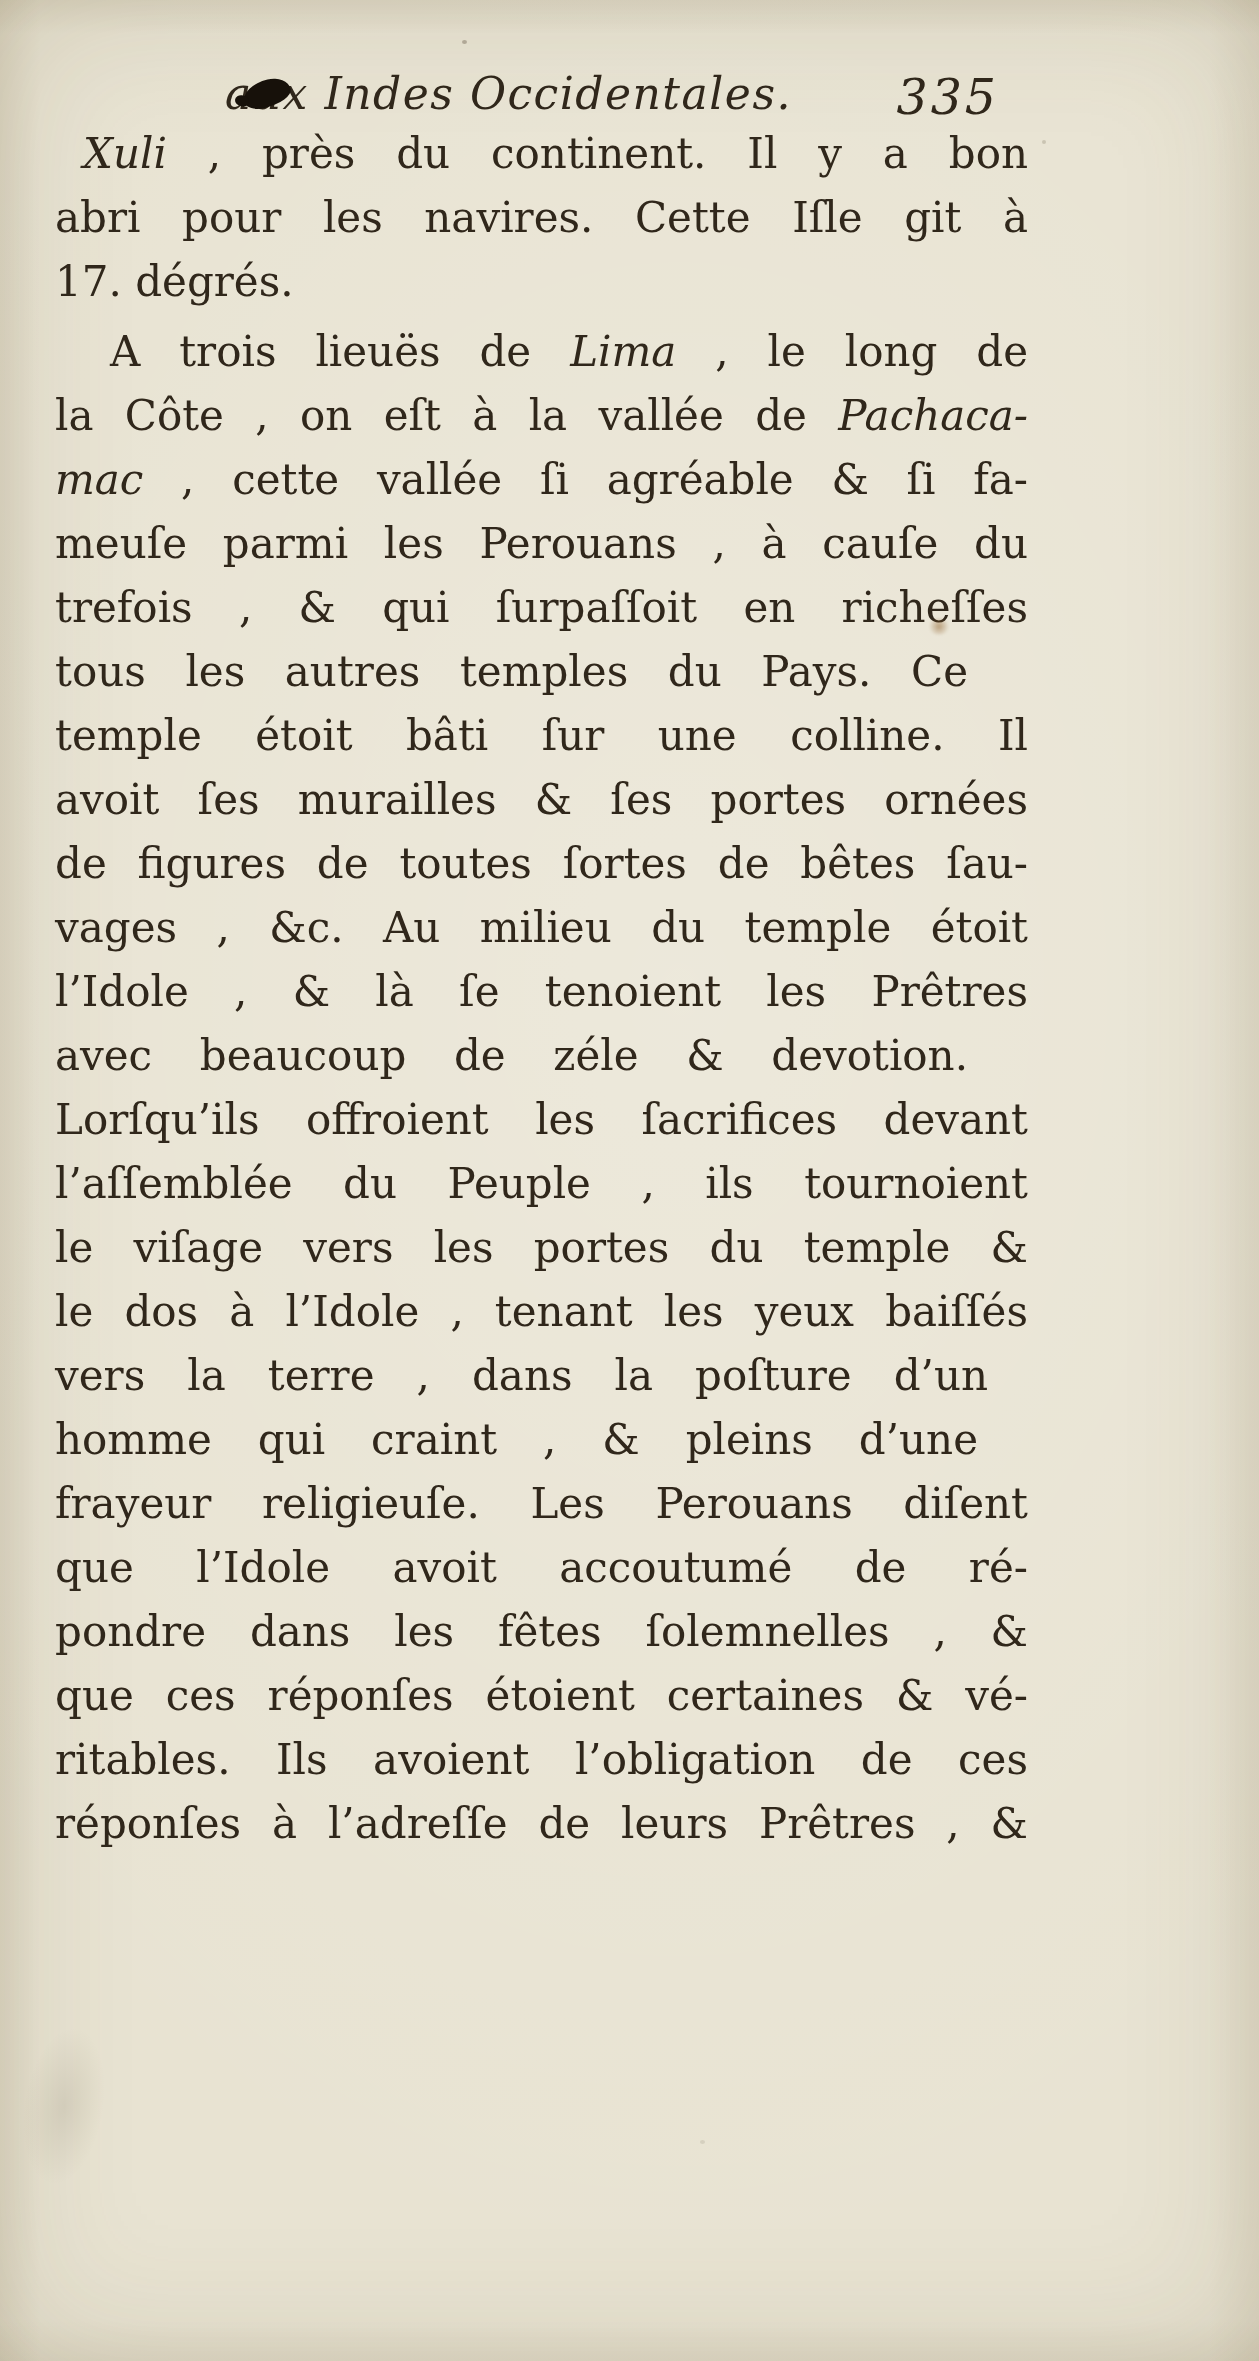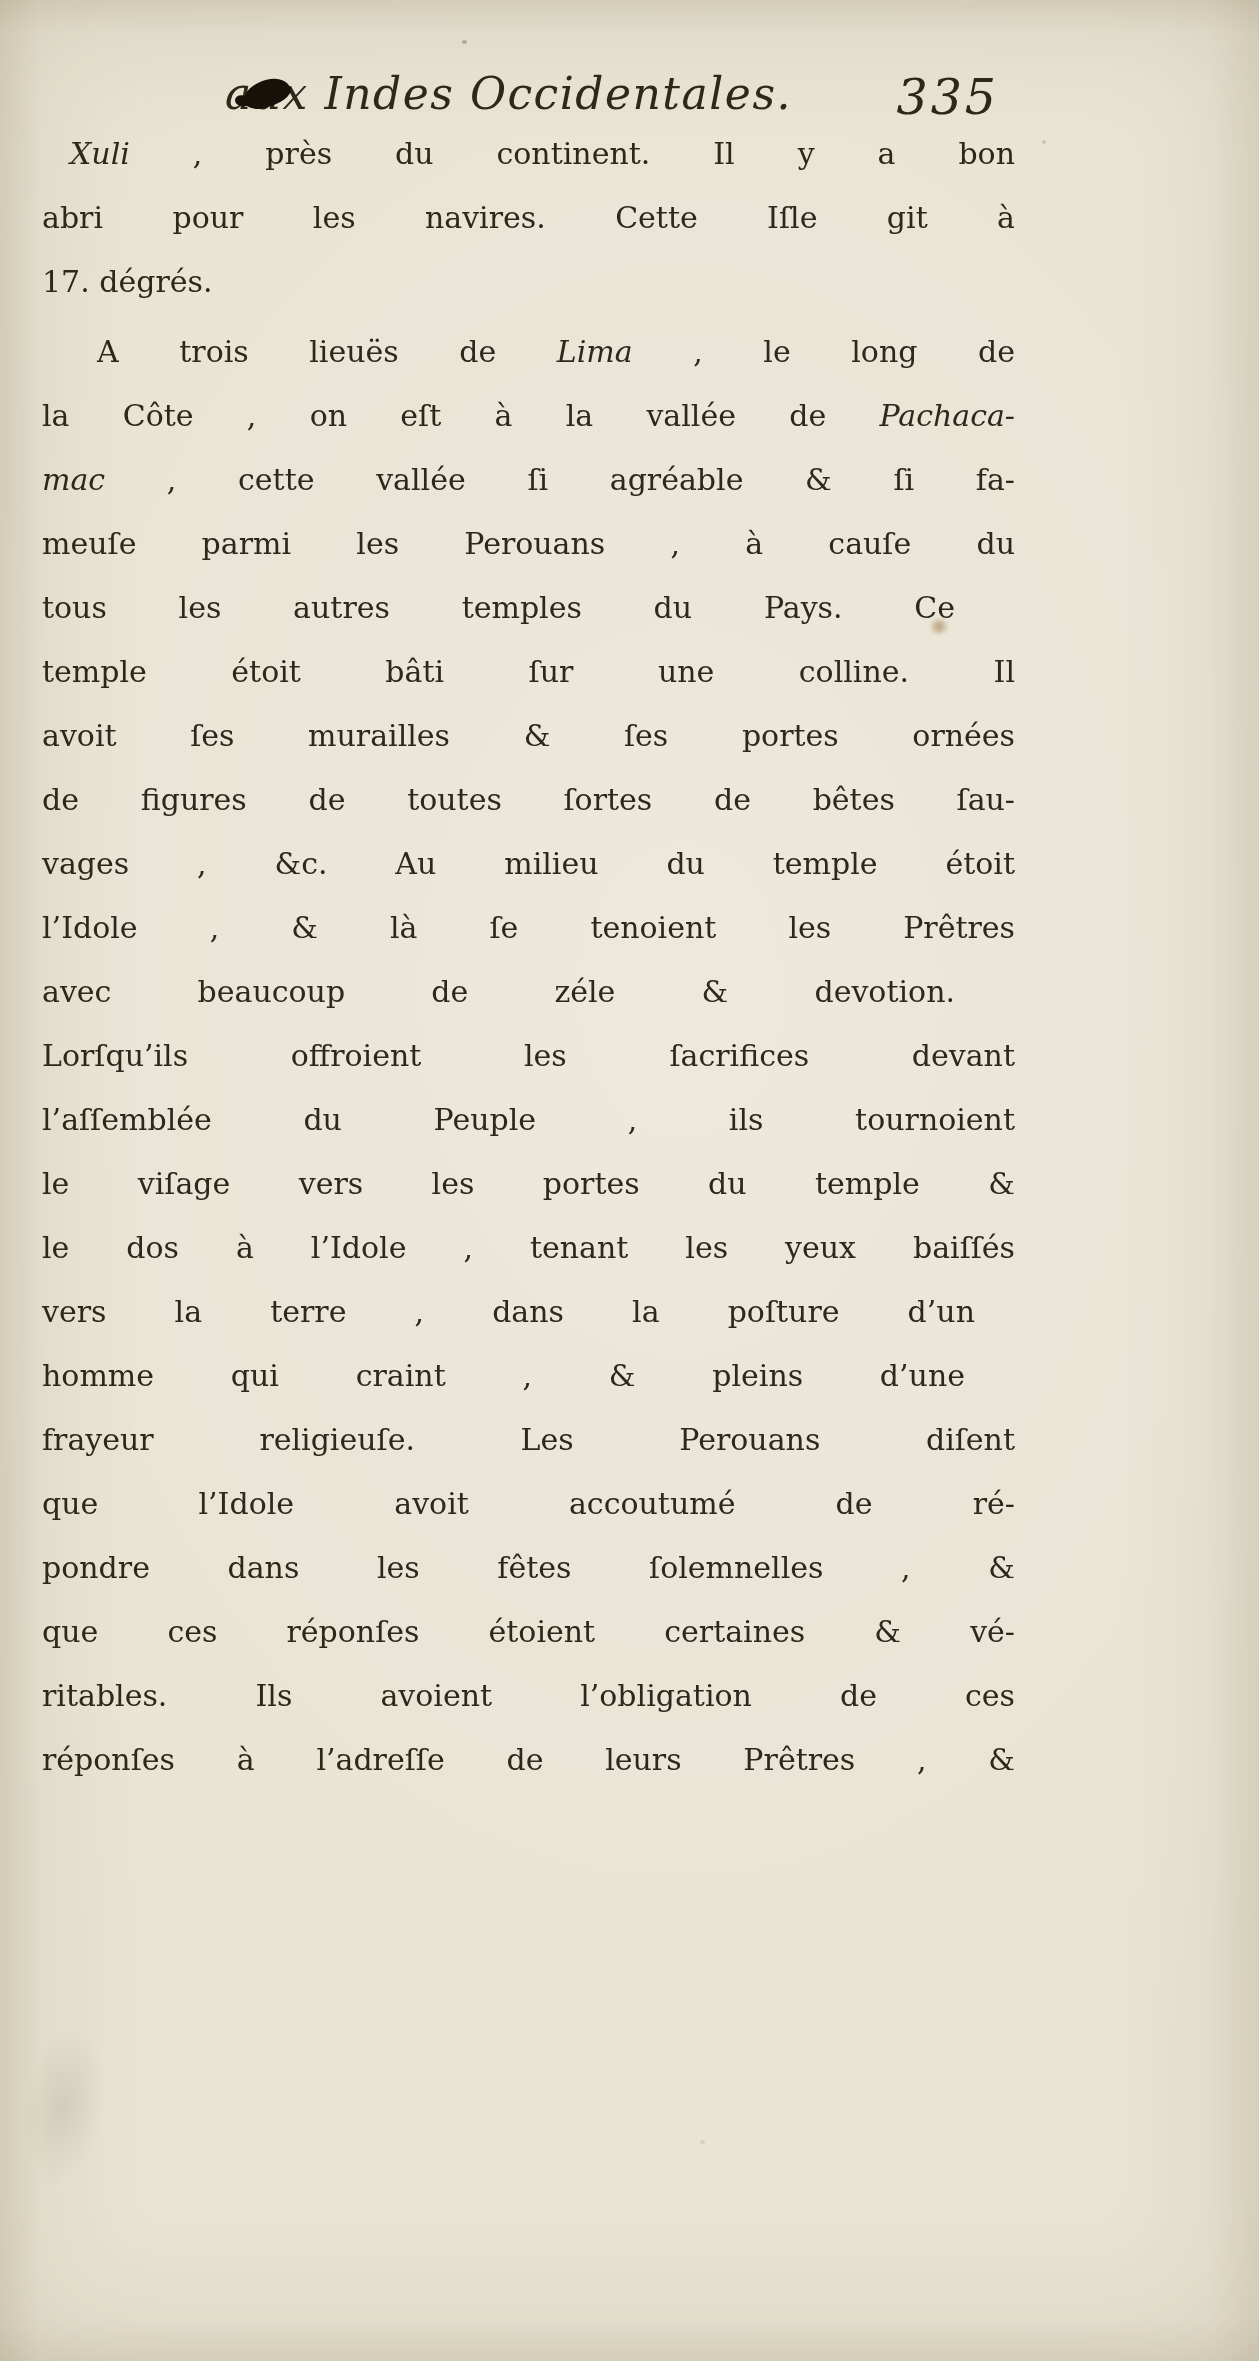--- a/index.html
+++ b/index.html
@@ -41,22 +41,22 @@
     position:absolute;left:calc(50% - 286px);top:12px;width:48px;height:27px;
     background:#17110a;
     border-radius:58% 42% 62% 38% / 60% 55% 45% 40%;
     transform:rotate(-14deg);
   }
   .ink-blot::after{
     content:"";position:absolute;left:-9px;top:9px;width:14px;height:11px;
     background:#17110a;border-radius:50% 60% 45% 55%;transform:rotate(20deg);
   }
   .textblock{
-    position:absolute;left:42px;top:122px;width:973px;
-    font-size:30px;line-height:64px;
+    position:absolute;left:55px;top:122px;width:973px;
+    font-size:42px;line-height:64px;
     text-rendering:optimizeLegibility;
   }
   .line{text-align:justify;}
   .line.j{text-align-last:justify;}
   .it{font-style:italic;}
   .stain{
     position:absolute;left:928px;top:618px;width:22px;height:17px;border-radius:50%;
     background:radial-gradient(circle, rgba(138,90,34,0.50), rgba(138,90,34,0) 72%);
     filter:blur(1px);
   }
@@ -82,20 +82,21 @@
   </div>
 
   <div class="textblock">
       <div class="line j" style="text-indent: 28px;"><span class="it">Xuli</span><span> , près du continent. Il y a bon</span></div>
       <div class="line j"><span>abri pour les navires. Cette Iſle git à</span></div>
       <div class="line"><span>17. dégrés.</span></div>
       <div class="line j" style="text-indent: 55px; margin-top: 6px;"><span>A trois lieuës de </span><span class="it">Lima</span><span> , le long de</span></div>
       <div class="line j"><span>la Côte , on eſt à la vallée de </span><span class="it">Pachaca-</span></div>
       <div class="line j"><span class="it">mac</span><span> , cette vallée ſi agréable &amp; ſi fa-</span></div>
       <div class="line j"><span>meuſe parmi les Perouans , à cauſe du</span></div>
+      <div class="line j"><span>trefois , &amp; qui ſurpaſſoit en richeſſes</span></div>
       <div class="line j" style="padding-right: 60px;"><span>tous les autres temples du Pays. Ce</span></div>
       <div class="line j"><span>temple étoit bâti ſur une colline. Il</span></div>
       <div class="line j"><span>avoit ſes murailles &amp; ſes portes ornées</span></div>
       <div class="line j"><span>de figures de toutes ſortes de bêtes ſau-</span></div>
       <div class="line j"><span>vages , &amp;c. Au milieu du temple étoit</span></div>
       <div class="line j"><span>l’Idole , &amp; là ſe tenoient les Prêtres</span></div>
       <div class="line j" style="padding-right: 60px;"><span>avec beaucoup de zéle &amp; devotion.</span></div>
       <div class="line j"><span>Lorſqu’ils offroient les ſacrifices devant</span></div>
       <div class="line j"><span>l’aſſemblée du Peuple , ils tournoient</span></div>
       <div class="line j"><span>le viſage vers les portes du temple &amp;</span></div>

